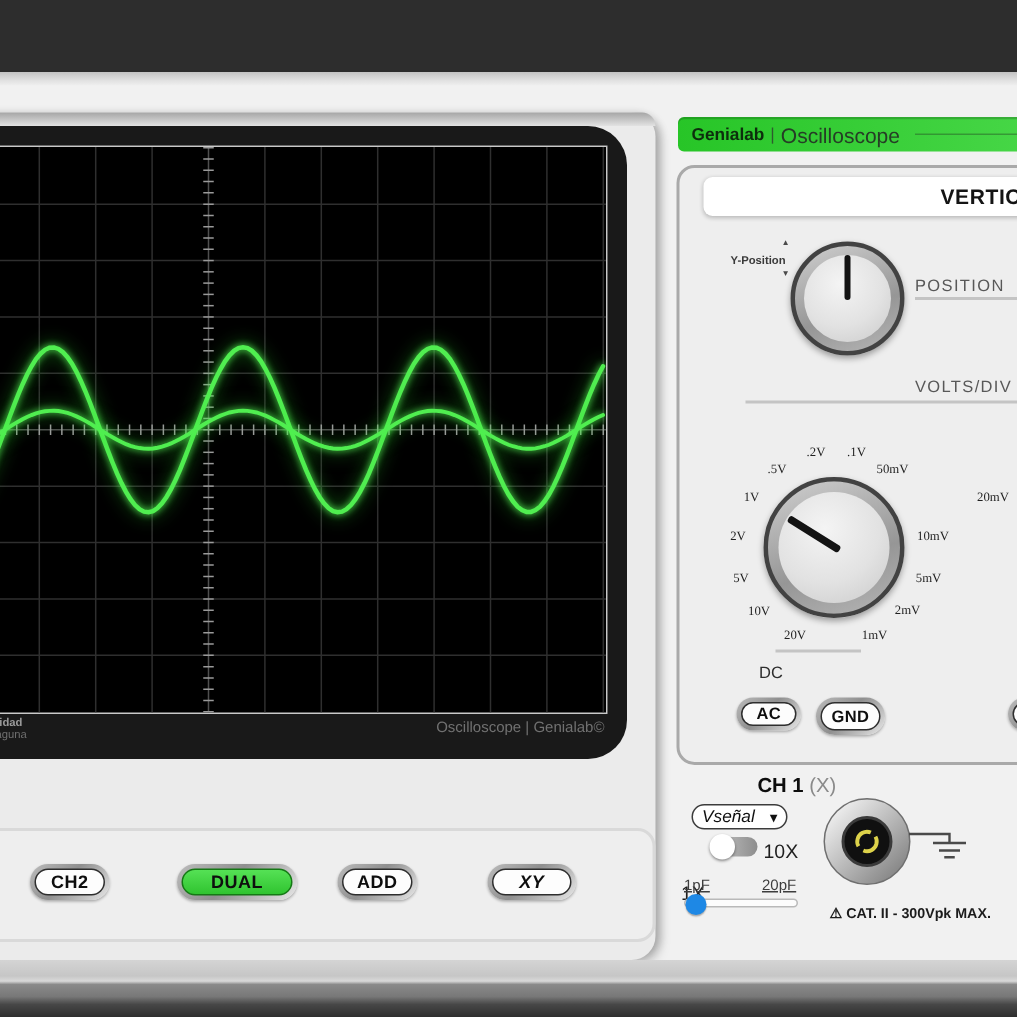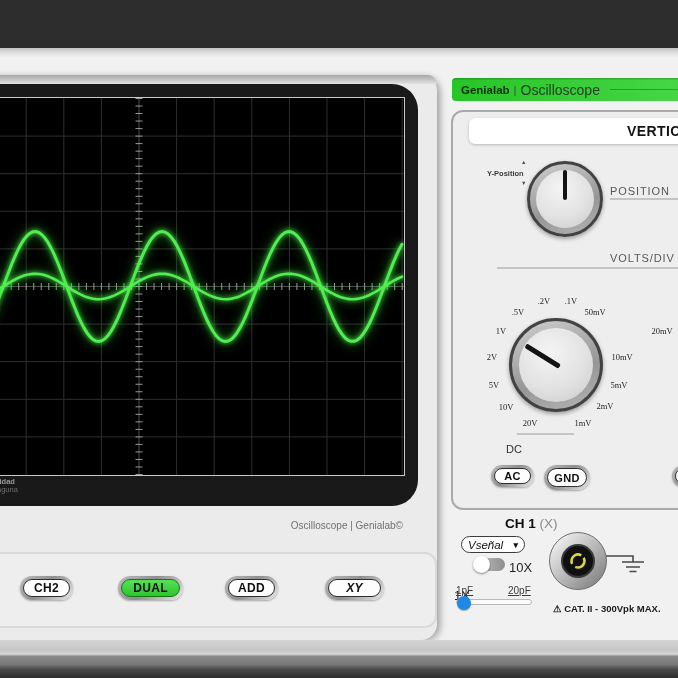--- a/index.html
+++ b/index.html
@@ -22,21 +22,21 @@
   .bezel{left:0;top:9px;width:558px;height:422px;background:#191919;
          border-radius:0 26px 26px 0;}
   .screen{left:13px;top:13px;width:530px;height:377px;background:#000;
           border:1px solid #c9c9c9;}
   .screen svg{display:block;}
   .trace{fill:none;stroke-linecap:round;
          filter:drop-shadow(0 0 2.5px rgba(90,255,90,.95)) drop-shadow(0 0 6px rgba(40,210,40,.55));}
   .scr-footer-left{left:112px;top:394px;color:#8d8d8d;font-size:7.5px;line-height:8px;}
   .scr-footer-left b{color:#9a9a9a;}
   .scr-footer-left .l2{color:#6f6f6f;}
-  .scr-footer-right{right:15px;top:396px;color:#717171;font-size:10px;margin-top:40px;}
+  .scr-footer-right{right:15px;top:396px;color:#717171;font-size:10px;}
 
   
   .mode-panel{left:-40px;top:552px;width:477px;height:76px;border:2px solid #d9d9d9;
               border-radius:12px;box-sizing:border-box;background:rgba(255,255,255,.18);}
   .pill{position:absolute;border-radius:14px;padding:3px;box-sizing:border-box;
         background:linear-gradient(135deg,#bdbdbd 0%,#8f8f8f 45%,#e9e9e9 100%);
         box-shadow:0 1px 2px rgba(0,0,0,.3);cursor:pointer;}
   .pill>span{display:flex;align-items:center;justify-content:center;width:100%;height:100%;
         border-radius:11px;background:#fdfdfd;border:1.6px solid #2e2e2e;box-sizing:border-box;
         font-weight:bold;font-size:12px;color:#0e0e0e;letter-spacing:.3px;}
@@ -275,21 +275,21 @@
         <span class="l2">de La Laguna</span>
       </div>
       <div class="abs scr-footer-right">Oscilloscope | Genialab©</div>
     </div>
   </div>
 
   <div class="abs mode-panel"></div>
   <div class="abs pill" style="left:20px;top:576px;width:53px;height:24px;">
     <span>CH2</span>
   </div>
-  <div class="abs pill active" style="left:118px;top:576px;width:65px;height:24px;">
+  <div class="abs pill active" style="left:118px;top:576px;width:80px;height:24px;">
     <span>DUAL</span>
   </div>
   <div class="abs pill" style="left:225px;top:576px;width:53px;height:24px;">
     <span>ADD</span>
   </div>
   <div class="abs pill" style="left:325px;top:576px;width:59px;height:24px;font-style:italic;">
     <span>XY</span>
   </div>
 
   <div class="abs green-hdr">

